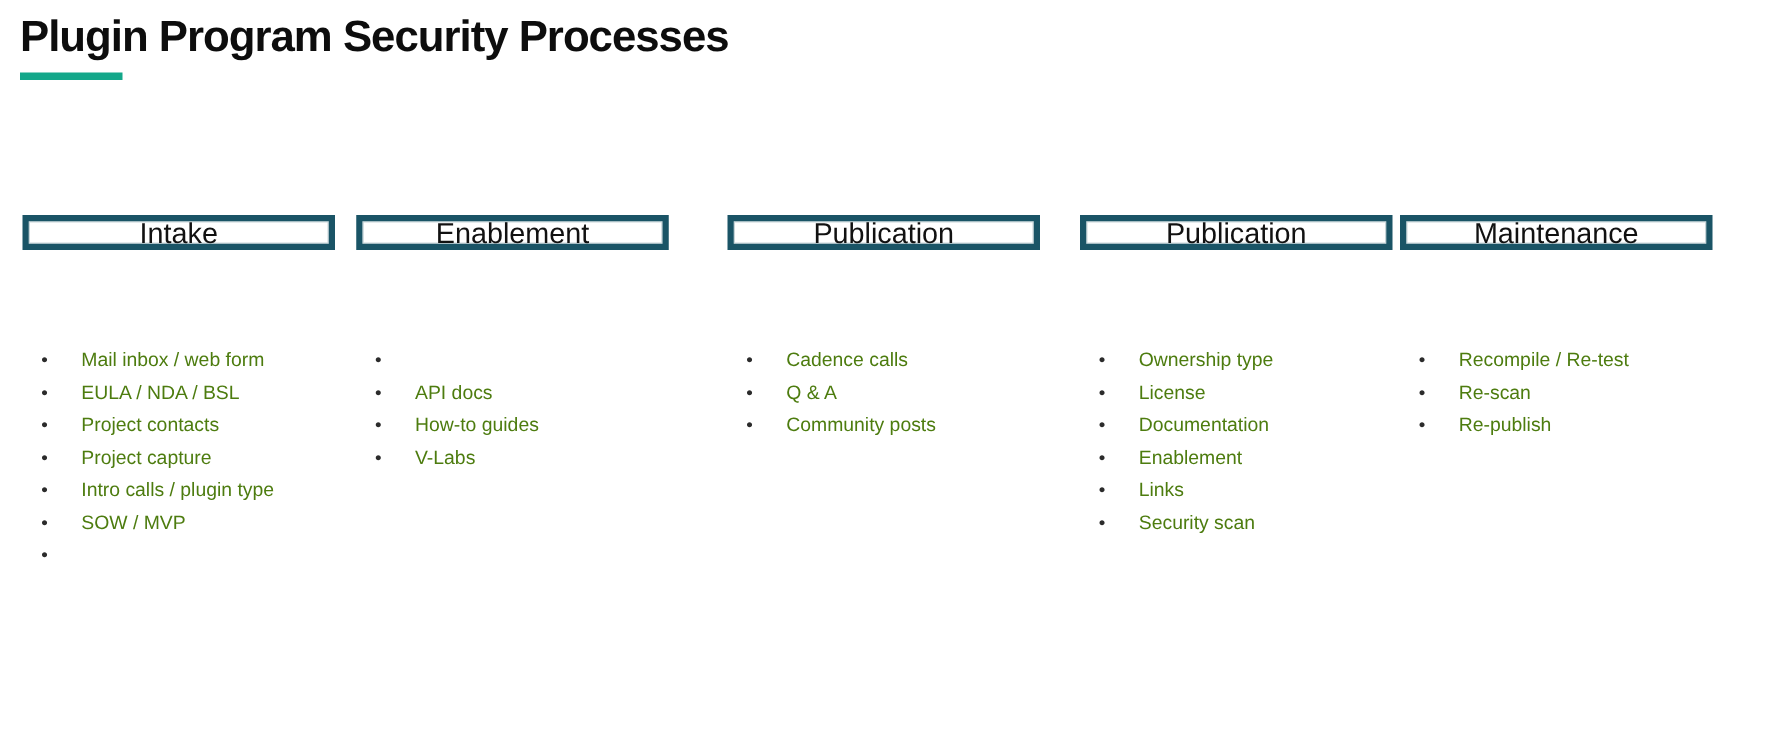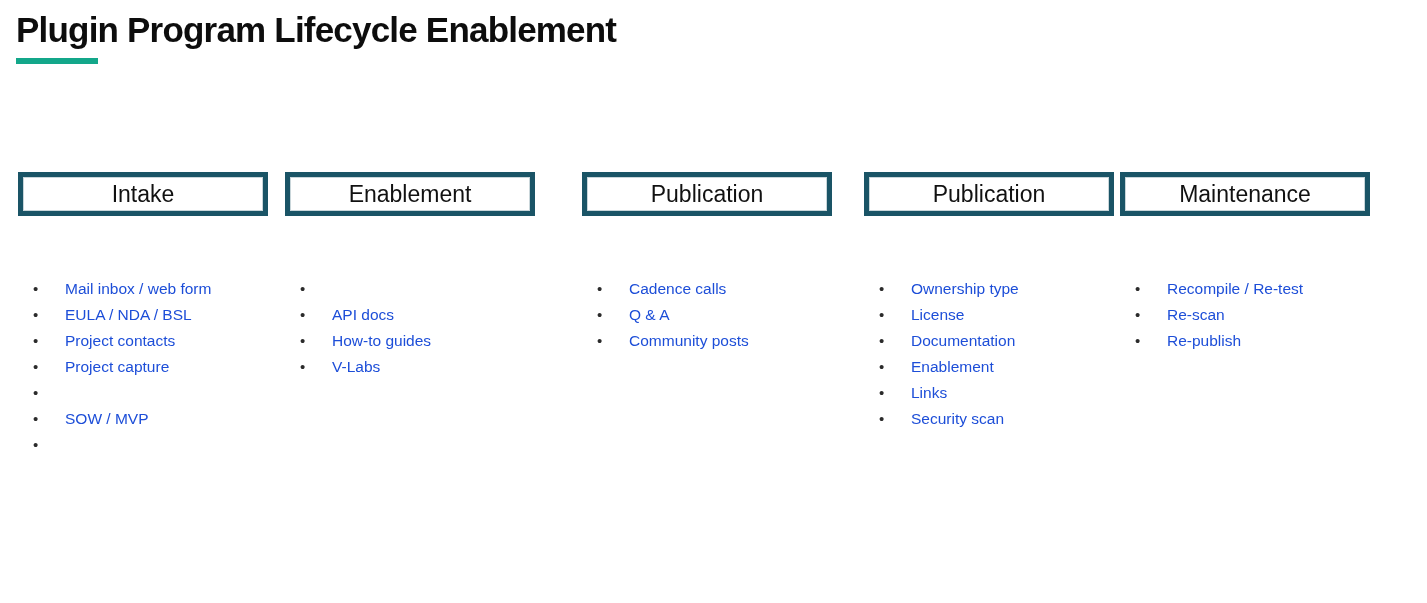--- a/index.html
+++ b/index.html
@@ -52,21 +52,21 @@
   .column.c0 { left: 18px; }
   .column.c1 { left: 285px; }
   .column.c2 { left: 582px; }
   .column.c3 { left: 864px; }
   .column.c4 { left: 1120px; }
 
   
   .phase-box {
     box-sizing: border-box;
     width: 250px;
-    height: 44px;
+    height: 28px;
     border: 5px solid #1a5466;
     background: #ffffff;
     display: flex;
     align-items: center;
     justify-content: center;
     box-shadow: inset 0 0 0 1px #c9d6da;
   }
   .phase-label {
     font-size: 23px;
     font-weight: 400;
@@ -95,29 +95,29 @@
     width: 32px;
     flex: 0 0 32px;
     color: #2b2b2b;
     font-size: 15px;
     line-height: 26px;
     text-align: left;
     padding-left: 1px;
   }
   .bullet-text {
     font-size: 15.5px;
-    color: #1d4ed8;
+    color: #4d7c0f;
     line-height: 26px;
     white-space: nowrap;
   }
 </style>
 </head>
 <body>
 
-<div id="slide-title">Plugin Program Lifecycle Enablement</div>
+<div id="slide-title">Plugin Program Security Processes</div>
 
 <div id="title-accent"></div>
 
 <div id="columns">
     <div class="column c0">
       <div class="phase-box">
         <span class="phase-label">Intake</span>
       </div>
       <ul class="bullet-list">
         <li class="bullet-item">
@@ -131,20 +131,21 @@
         <li class="bullet-item">
           <span class="bullet-dot">•</span>
           <span class="bullet-text">Project contacts</span>
         </li>
         <li class="bullet-item">
           <span class="bullet-dot">•</span>
           <span class="bullet-text">Project capture</span>
         </li>
         <li class="bullet-item">
           <span class="bullet-dot">•</span>
+          <span class="bullet-text">Intro calls / plugin type</span>
         </li>
         <li class="bullet-item">
           <span class="bullet-dot">•</span>
           <span class="bullet-text">SOW / MVP</span>
         </li>
         <li class="bullet-item">
           <span class="bullet-dot">•</span>
         </li>
       </ul>
     </div>

